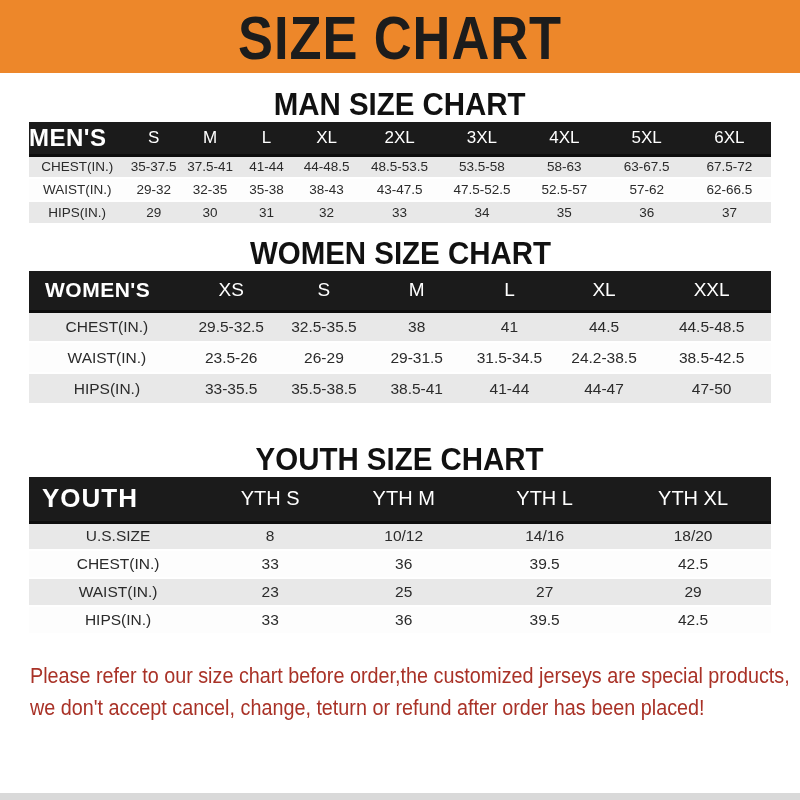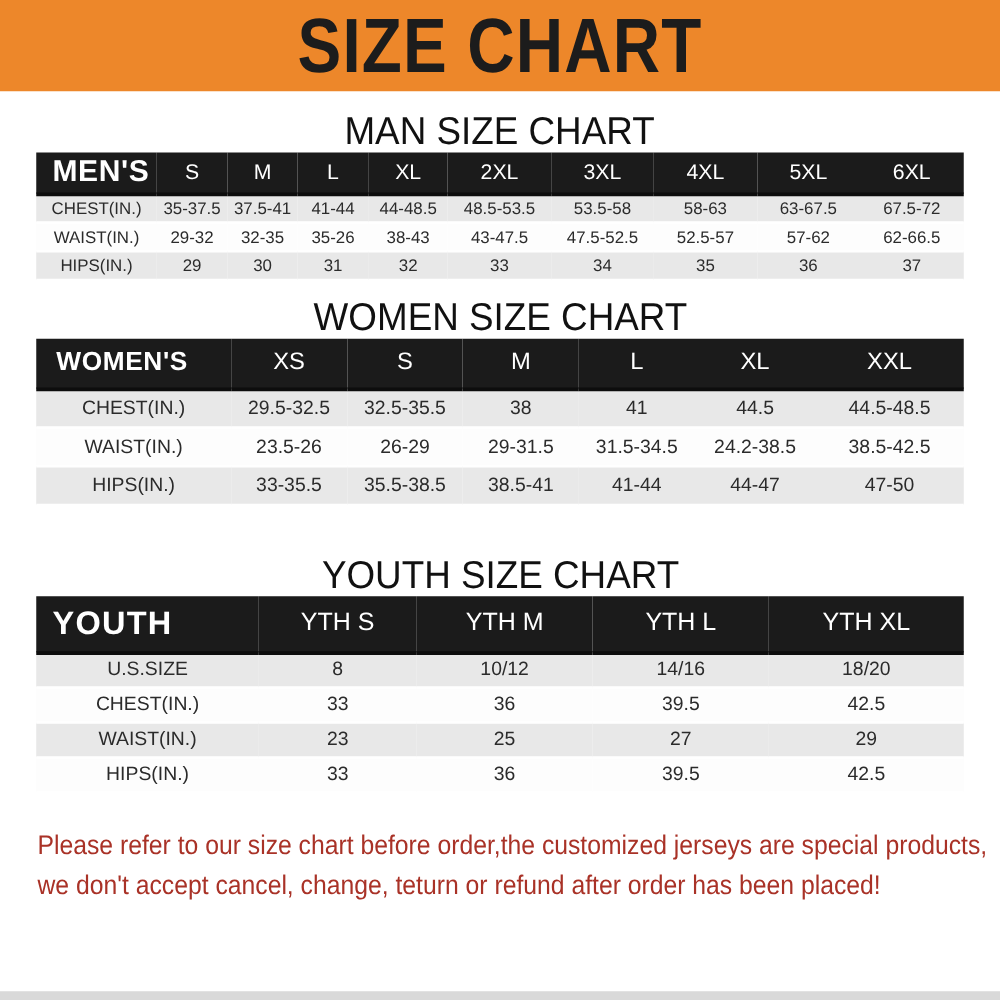--- a/index.html
+++ b/index.html
@@ -16,21 +16,21 @@
     display: flex; align-items: center; justify-content: center;
   }
   .banner-title {
     font-size: 57px; font-weight: bold; color: #1c1c1c;
     letter-spacing: 1px;
     transform: scale(0.92, 1.08);
     white-space: nowrap;
   }
   .section-heading {
     text-align: center;
-    font-weight: normal; color: #111;
+    font-weight: bold; color: #111;
     font-size: 31px; line-height: 34px;
     letter-spacing: 0px;
   }
   .section-heading > span { display: inline-block; transform: scaleX(0.95); white-space: nowrap; }
   .h-man   { margin-top: 15px; }
   .h-women { margin-top: 12px; }
   .h-youth { margin-top: 38px; }
 
   table.size-table {
     width: 742px;
@@ -41,21 +41,21 @@
   .t-men   { margin-top: 16px; }
   .t-women { margin-top: 20px; }
   .t-youth { margin-top: 14px; }
 
   tr.head-row { background: #1b1b1b; color: #ffffff; }
   tr.head-row th { text-align: center; font-weight: normal; }
   tr.head-row th.lbl { text-align: left; font-weight: bold; }
 
   .t-men   tr.head-row    { height: 33px; }
   .t-men   tr.head-row th { font-size: 17px; }
-  .t-men   tr.head-row th.lbl { font-size: 24px; padding-left: 13px; letter-spacing: 0.5px; }
+  .t-men   tr.head-row th.lbl { font-size: 24px; letter-spacing: 0.5px; }
   .t-men   tr.data-row    { height: 23px; }
   .t-men   tr.data-row td { font-size: 13.5px; }
 
   .t-women tr.head-row    { height: 40px; }
   .t-women tr.head-row th { font-size: 19px; }
   .t-women tr.head-row th.lbl { font-size: 21px; padding-left: 16px; letter-spacing: 0.5px; }
   .t-women tr.data-row    { height: 31px; }
   .t-women tr.data-row td { font-size: 15.5px; }
 
   .t-youth tr.head-row    { height: 45px; }
@@ -131,21 +131,21 @@
     <td>48.5-53.5</td>
     <td>53.5-58</td>
     <td>58-63</td>
     <td>63-67.5</td>
     <td>67.5-72</td>
   </tr>
   <tr class="data-row row-white">
     <td>WAIST(IN.)</td>
     <td>29-32</td>
     <td>32-35</td>
-    <td>35-26</td>
+    <td>35-38</td>
     <td>38-43</td>
     <td>43-47.5</td>
     <td>47.5-52.5</td>
     <td>52.5-57</td>
     <td>57-62</td>
     <td>62-66.5</td>
   </tr>
   <tr class="data-row row-gray">
     <td>HIPS(IN.)</td>
     <td>29</td>

